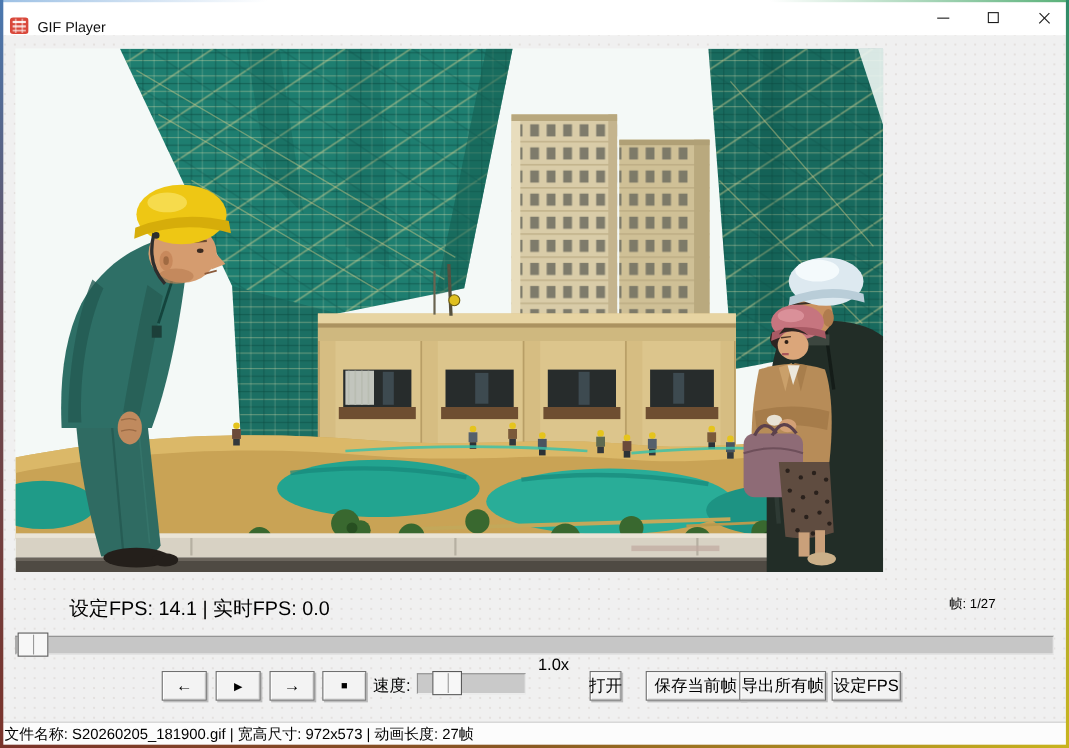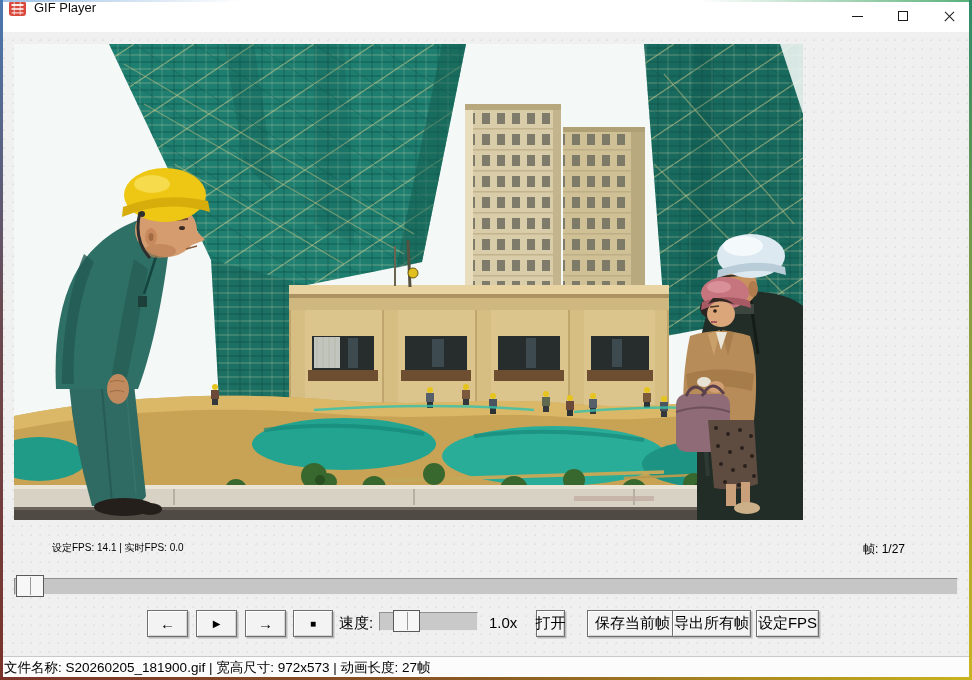--- a/index.html
+++ b/index.html
@@ -12,38 +12,38 @@
   }
   
   .edge{position:absolute;z-index:60;pointer-events:none}
   .edge-left{left:0;top:0;width:3px;height:100%;background:linear-gradient(#4a78b0 0%,#6a4a52 45%,#7a332a 100%)}
   .edge-right{right:0;top:0;width:3px;height:100%;background:linear-gradient(#2e8b6a 0%,#9aa23a 55%,#c8b41e 100%)}
   .edge-bottom{left:0;bottom:0;width:100%;height:3px;background:linear-gradient(90deg,#7a332a,#8a5a22,#c8b41e)}
   .edge-top{left:0;top:0;width:100%;height:2px;background:linear-gradient(90deg,#9cc0e4,#ffffff 25%,#ffffff 72%,#58b078)}
 
   
   .titlebar{position:absolute;left:0;top:0;right:0;height:32px;background:#ffffff;
-    display:flex;align-items:flex-start;padding-left:9px;z-index:40;box-sizing:border-box;}
+    display:flex;align-items:flex-end;padding-left:9px;z-index:40;box-sizing:border-box;}
   .appicon{width:17px;height:17px;margin-right:8px;flex:0 0 auto}
   .title{font-size:13px;color:#101010}
   .winbtns{position:absolute;right:0;top:0;height:32px;display:flex}
   .winbtn{width:46px;height:32px;display:flex;align-items:center;justify-content:center;cursor:default}
   .glyph-min{width:11px;height:1px;background:#1a1a1a}
   .glyph-max{width:10px;height:10px;border:1px solid #1a1a1a;box-sizing:border-box}
   .glyph-close{position:relative;width:13px;height:13px}
   .glyph-close::before,.glyph-close::after{content:"";position:absolute;left:0;top:6px;width:13px;height:1.4px;background:#1a1a1a}
   .glyph-close::before{transform:rotate(45deg)}
   .glyph-close::after{transform:rotate(-45deg)}
 
   
   .photo{position:absolute;left:14px;top:44px;width:789px;height:476px;background:#f4f9f7;overflow:hidden}
   .photo svg{display:block;width:100%;height:100%}
 
   
-  .fps-label{position:absolute;left:52px;top:541px;font-size:10px;white-space:nowrap}
+  .fps-label{position:absolute;left:63px;top:541px;font-size:18px;white-space:nowrap}
   .frame-label{position:absolute;right:67px;top:541px;font-size:12px;white-space:nowrap}
 
   
   .tl-track{position:absolute;left:14px;top:578px;width:944px;height:17px;background:#c6c6c6;
     box-sizing:border-box;border:1px solid;border-color:#8f8f8f #ececec #ececec #8f8f8f}
   .tl-thumb{position:absolute;left:16px;top:575px;width:28px;height:22px;background:#f7f7f7;
     border:1px solid #5a5a5a;box-sizing:border-box;z-index:5}
   .thumb-line{position:absolute;left:50%;top:1px;bottom:1px;width:1px;background:#9a9a9a}
 
   
@@ -59,21 +59,21 @@
   #btn-open{left:536px;width:29px}
   #btn-save{left:587px;width:91px}
   #btn-exportall{left:672px;width:79px}
   #btn-exportgif{left:756px;width:63px}
 
   .speed-label{position:absolute;left:339px;top:614px;font-size:15px}
   .speed-track{position:absolute;left:379px;top:612px;width:99px;height:19px;background:#c9c9c9;
     box-sizing:border-box;border:1px solid;border-color:#909090 #ececec #ececec #909090}
   .speed-thumb{position:absolute;left:393px;top:610px;width:27px;height:22px;background:#f7f7f7;
     border:1px solid #5a5a5a;box-sizing:border-box;z-index:5}
-  .speed-value{position:absolute;left:489px;top:614px;font-size:15px}
+  .speed-value{position:absolute;left:489px;top:596px;font-size:15px}
 
   
   .statusbar{position:absolute;left:0;right:0;top:656px;height:32px;background:#fcfcfc;
     border-top:1px solid #c9c9c9;box-sizing:border-box;z-index:30}
   .statusbar span{display:block;padding-left:4px;font-size:13.5px;line-height:22px;white-space:nowrap}
 </style>
 </head>
 <body>
 
 <div class="win">

